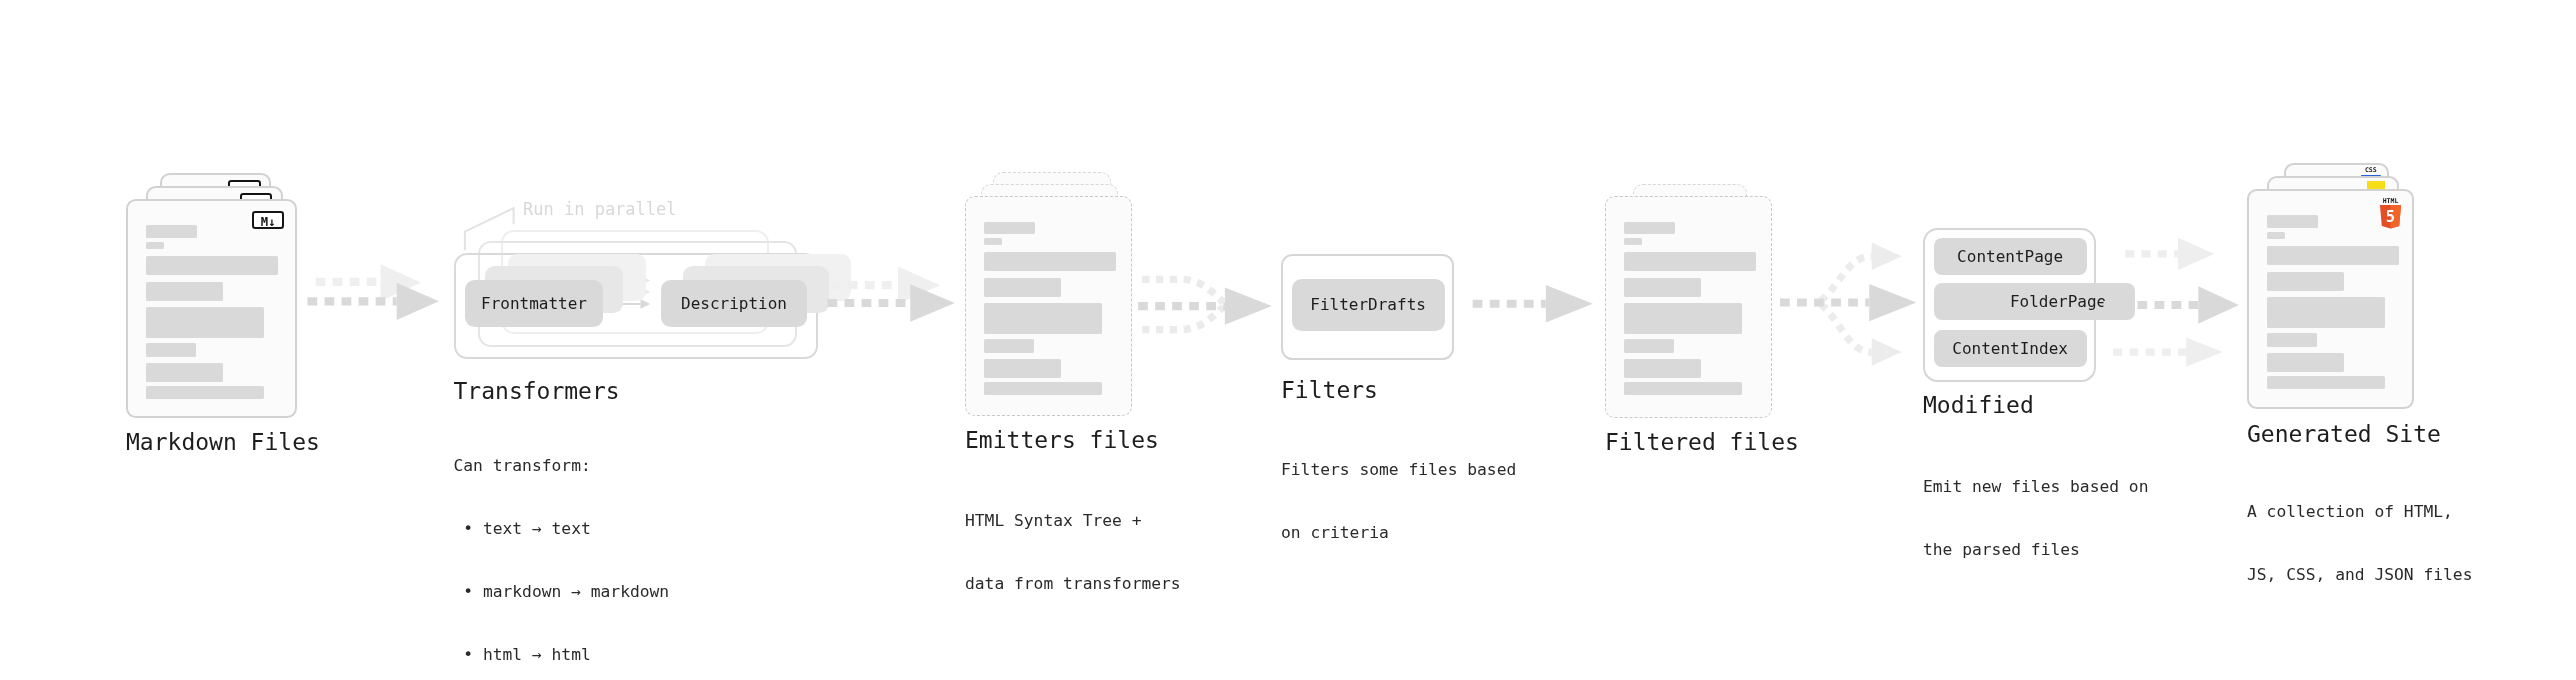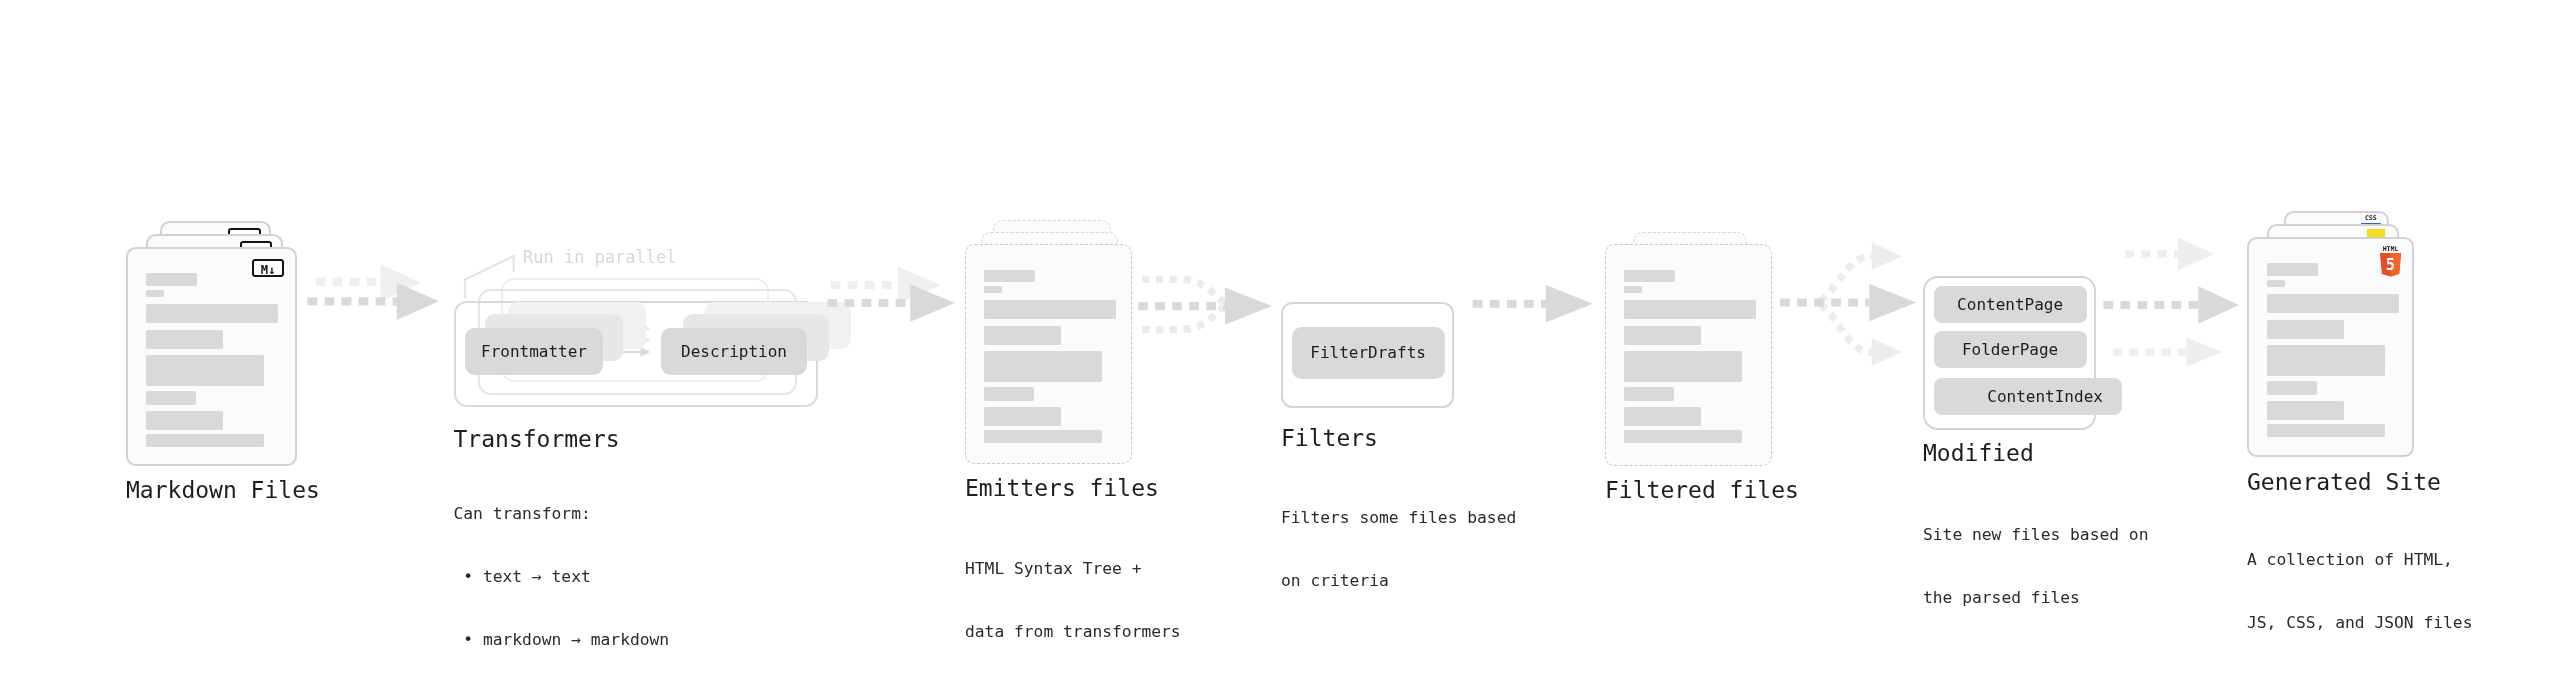--- a/index.html
+++ b/index.html
@@ -1,18 +1,18 @@
 <!DOCTYPE html>
 <html style="font-size:13px"><head>
 <meta charset="utf-8">
 <style>
   html,body{margin:0;padding:0;background:#ffffff;}
   #canvas{position:relative;width:2576px;height:681px;background:#ffffff;overflow:hidden;
           font-family:"DejaVu Sans Mono","Liberation Mono",monospace;}
-  .abs{position:absolute;margin-top:48px;}
+  .abs{position:absolute;}
   
   .doc{position:absolute;background:#fbfbfb;border:2px solid #d2d2d2;border-radius:9.8px;box-sizing:border-box;}
   .doc.dashed{border:1.6px dashed #c8c8c8;}
   .doc.dashed.ghost{border-color:#d6d6d6;}
   .bar{position:absolute;background:#d9d9d9;border-radius:1.6px;}
   .b1{left:18px;top:24.4px;width:51px;height:12.2px;}
   .b2{left:18px;top:41px;width:18px;height:6.5px;}
   .b3{left:18px;top:55px;width:132px;height:18.7px;}
   .b4{left:18px;top:81px;width:77px;height:18.7px;}
   .b5{left:18px;top:106px;width:118px;height:31px;}
@@ -174,25 +174,25 @@
     <polygon points="118,8 155,25 118,42" fill="#ececec"></polygon>
     <path d="M 55 84 C 80 104 88 143 118 143" fill="none" stroke="#ececec" stroke-width="9" stroke-dasharray="9 8"></path>
     <polygon points="118,126 155,143 118,160" fill="#ececec"></polygon>
     <line x1="5" y1="82" x2="115" y2="82" stroke="#d9d9d9" stroke-width="10" stroke-dasharray="12 9"></line>
     <polygon points="115,59 173,82 115,105" fill="#d9d9d9"></polygon>
   </svg>
 
   <div class="abs" style="left:1923px;top:228px;width:244px;height:260px;">
     <div class="pcont" style="left:0;top:0;width:173px;height:154px;border-color:#d6d6d6;border-radius:14.6px;"></div>
     <div class="plugin" style="left:10.6px;top:9.8px;width:153px;height:37px;line-height:37px;border-radius:8.1px;">ContentPage</div>
-    <div class="plugin" style="left:10.6px;top:55px;width:153px;height:37px;line-height:37px;border-radius:8.1px;">FolderPage</div>
-    <div class="plugin" style="left:10.6px;top:102px;width:153px;height:37px;line-height:37px;border-radius:8.1px;padding-left:35px;">ContentIndex</div>
+    <div class="plugin" style="left:10.6px;top:55px;width:153px;height:37px;line-height:37px;border-radius:8.1px;padding-left:48px;">FolderPage</div>
+    <div class="plugin" style="left:10.6px;top:102px;width:153px;height:37px;line-height:37px;border-radius:8.1px;">ContentIndex</div>
     <div class="stage-title" style="left:0;top:164px;">Modified</div>
     <div class="stage-desc" style="left:0;top:206px;">
-      <div class="desc-line">Site new files based on</div>
+      <div class="desc-line">Emit new files based on</div>
       <div class="desc-line">the parsed files</div>
     </div>
   </div>
 
   <svg style="left:2101px;top:236px;" width="146" height="138" viewBox="0 0 180 170">
     <line x1="30" y1="22" x2="95" y2="22" stroke="#eeeeee" stroke-width="9" stroke-dasharray="11 9"></line>
     <polygon points="95,2 140,22 95,42" fill="#eeeeee"></polygon>
     <line x1="3" y1="85" x2="120" y2="85" stroke="#d9d9d9" stroke-width="10" stroke-dasharray="12 9"></line>
     <polygon points="120,62 170,85 120,108" fill="#d9d9d9"></polygon>
     <line x1="15" y1="143" x2="105" y2="143" stroke="#eeeeee" stroke-width="9" stroke-dasharray="11 9"></line>

